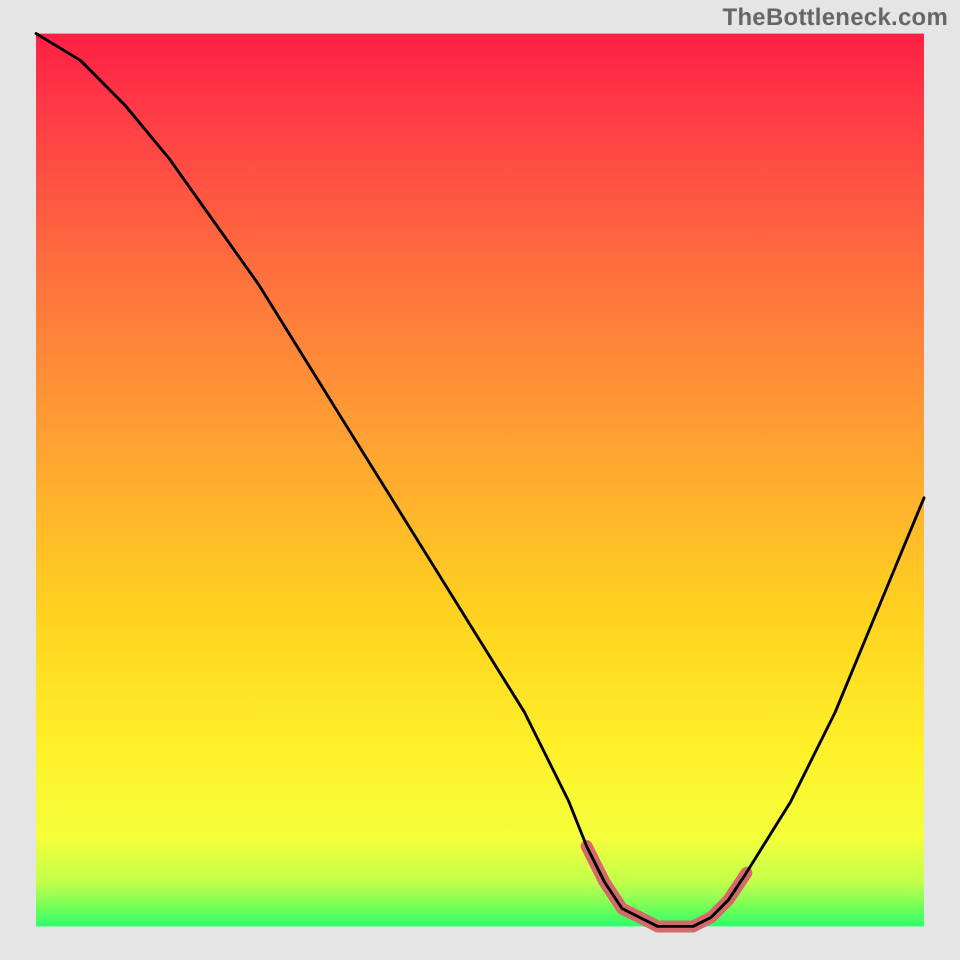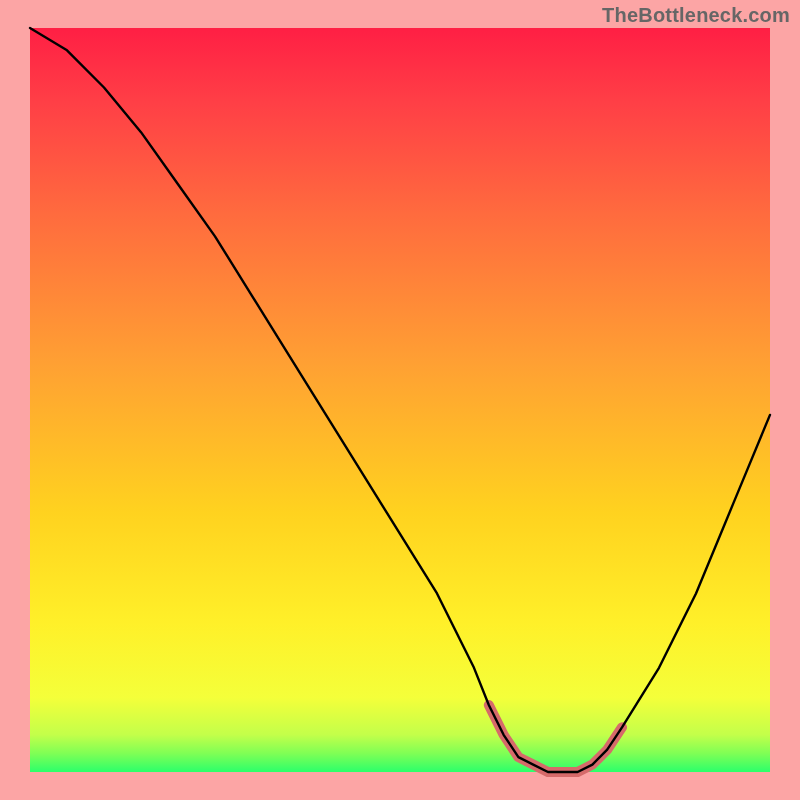--- a/index.html
+++ b/index.html
@@ -8,21 +8,21 @@
     width: 800px;
     height: 800px;
     background: #000;
     font-family: Arial, Helvetica, sans-serif;
     overflow: hidden;
   }
   .stage {
     position: relative;
     width: 800px;
     height: 800px;
-    background: #fca5a5;
+    background: #e5e5e5;
   }
   .watermark {
     position: absolute;
     top: 4px;
     right: 10px;
     color: #666;
     font-size: 20px;
     font-weight: 600;
     letter-spacing: 0.2px;
     z-index: 10;

